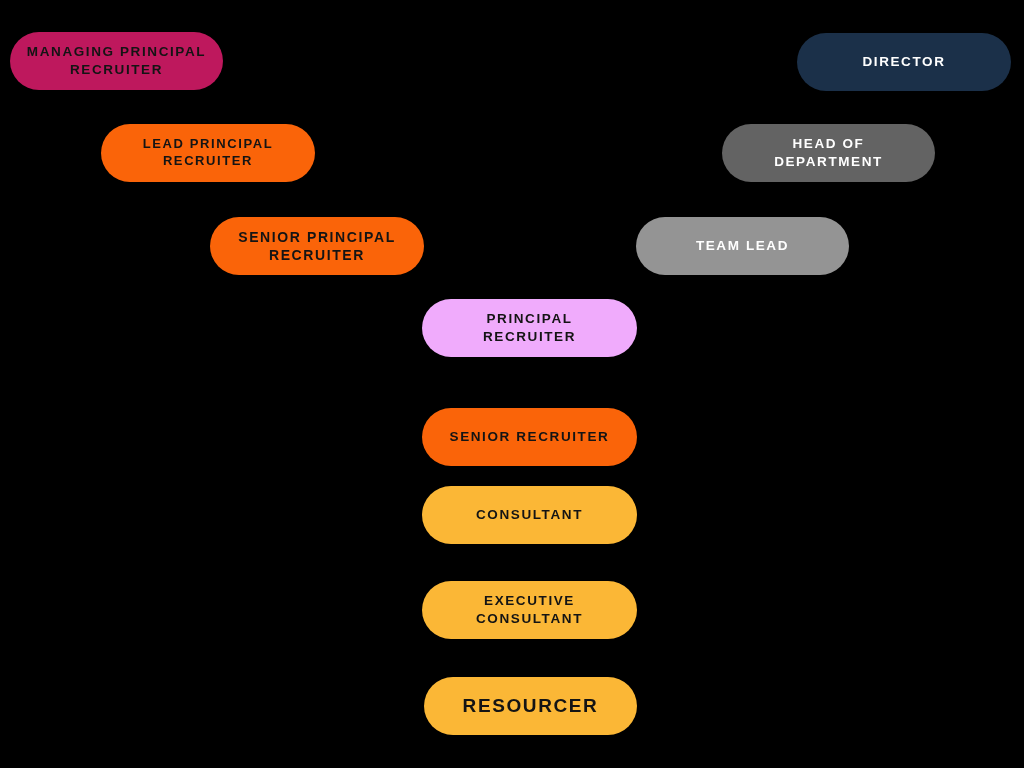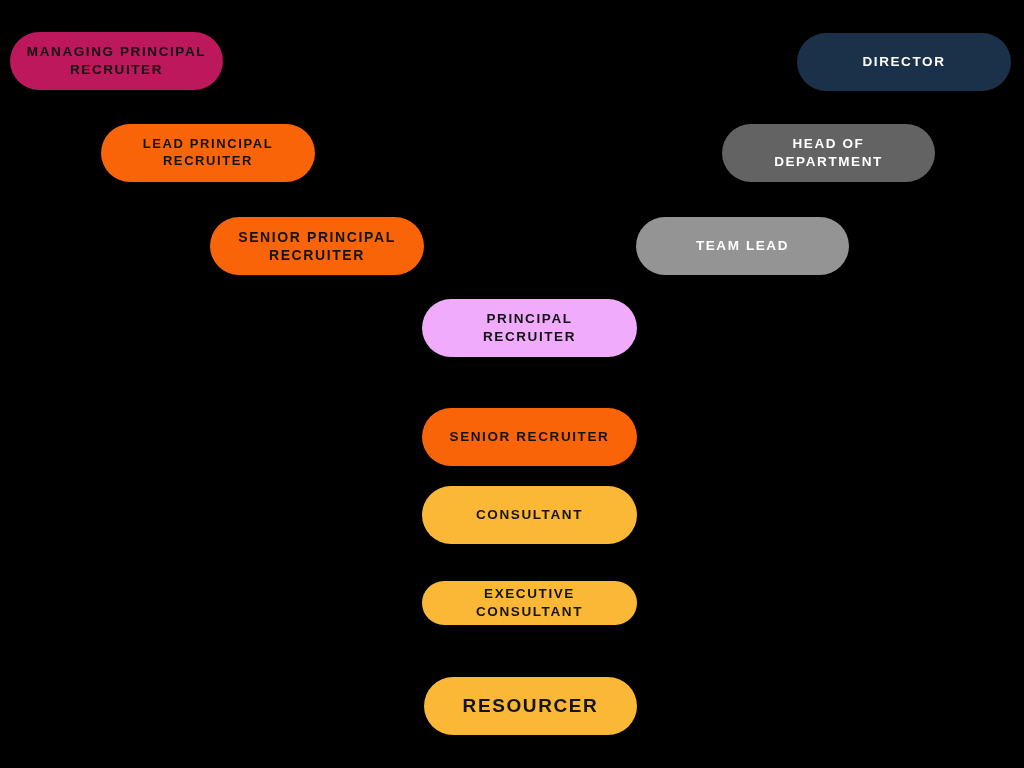--- a/index.html
+++ b/index.html
@@ -46,20 +46,20 @@
     <div class="pill" style="left: 10px; top: 32px; width: 213px; height: 58px; background: #be185d; color: rgb(20, 20, 20); font-size: 13.5px;"><span class="pill-label">MANAGING PRINCIPAL
 RECRUITER</span></div>
     <div class="pill" style="left: 101px; top: 124px; width: 214px; height: 58px; background: rgb(250, 100, 9); color: rgb(20, 20, 20); font-size: 13px;"><span class="pill-label">LEAD PRINCIPAL
 RECRUITER</span></div>
     <div class="pill" style="left: 210px; top: 217px; width: 214px; height: 58px; background: rgb(250, 100, 9); color: rgb(20, 20, 20); font-size: 14px;"><span class="pill-label">SENIOR PRINCIPAL
 RECRUITER</span></div>
     <div class="pill" style="left: 422px; top: 299px; width: 215px; height: 58px; background: #f0abfc; color: rgb(20, 20, 20); font-size: 13.5px;"><span class="pill-label">PRINCIPAL
 RECRUITER</span></div>
     <div class="pill" style="left: 422px; top: 392px; width: 215px; height: 58px; background: rgb(250, 100, 9); color: rgb(20, 20, 20); font-size: 13.5px; margin-top: 16px;"><span class="pill-label">SENIOR RECRUITER</span></div>
     <div class="pill" style="left: 422px; top: 486px; width: 215px; height: 58px; background: rgb(251, 183, 54); color: rgb(20, 20, 20); font-size: 13.5px;"><span class="pill-label">CONSULTANT</span></div>
-    <div class="pill" style="left: 422px; top: 581px; width: 215px; height: 44px; background: rgb(251, 183, 54); color: rgb(20, 20, 20); font-size: 13.5px;"><span class="pill-label">EXECUTIVE
+    <div class="pill" style="left: 422px; top: 581px; width: 215px; height: 58px; background: rgb(251, 183, 54); color: rgb(20, 20, 20); font-size: 13.5px;"><span class="pill-label">EXECUTIVE
 CONSULTANT</span></div>
     <div class="pill" style="left: 424px; top: 677px; width: 213px; height: 58px; background: rgb(251, 183, 54); color: rgb(20, 20, 20); font-size: 19px;"><span class="pill-label">RESOURCER</span></div>
     <div class="pill" style="left: 797px; top: 33px; width: 214px; height: 58px; background: rgb(27, 48, 73); color: rgb(255, 255, 255); font-size: 13.5px;"><span class="pill-label">DIRECTOR</span></div>
     <div class="pill" style="left: 722px; top: 124px; width: 213px; height: 58px; background: rgb(99, 99, 99); color: rgb(255, 255, 255); font-size: 13.5px;"><span class="pill-label">HEAD OF
 DEPARTMENT</span></div>
     <div class="pill" style="left: 636px; top: 217px; width: 213px; height: 58px; background: rgb(148, 148, 148); color: rgb(255, 255, 255); font-size: 13.5px;"><span class="pill-label">TEAM LEAD</span></div>
   </div>
 
 </body></html>

